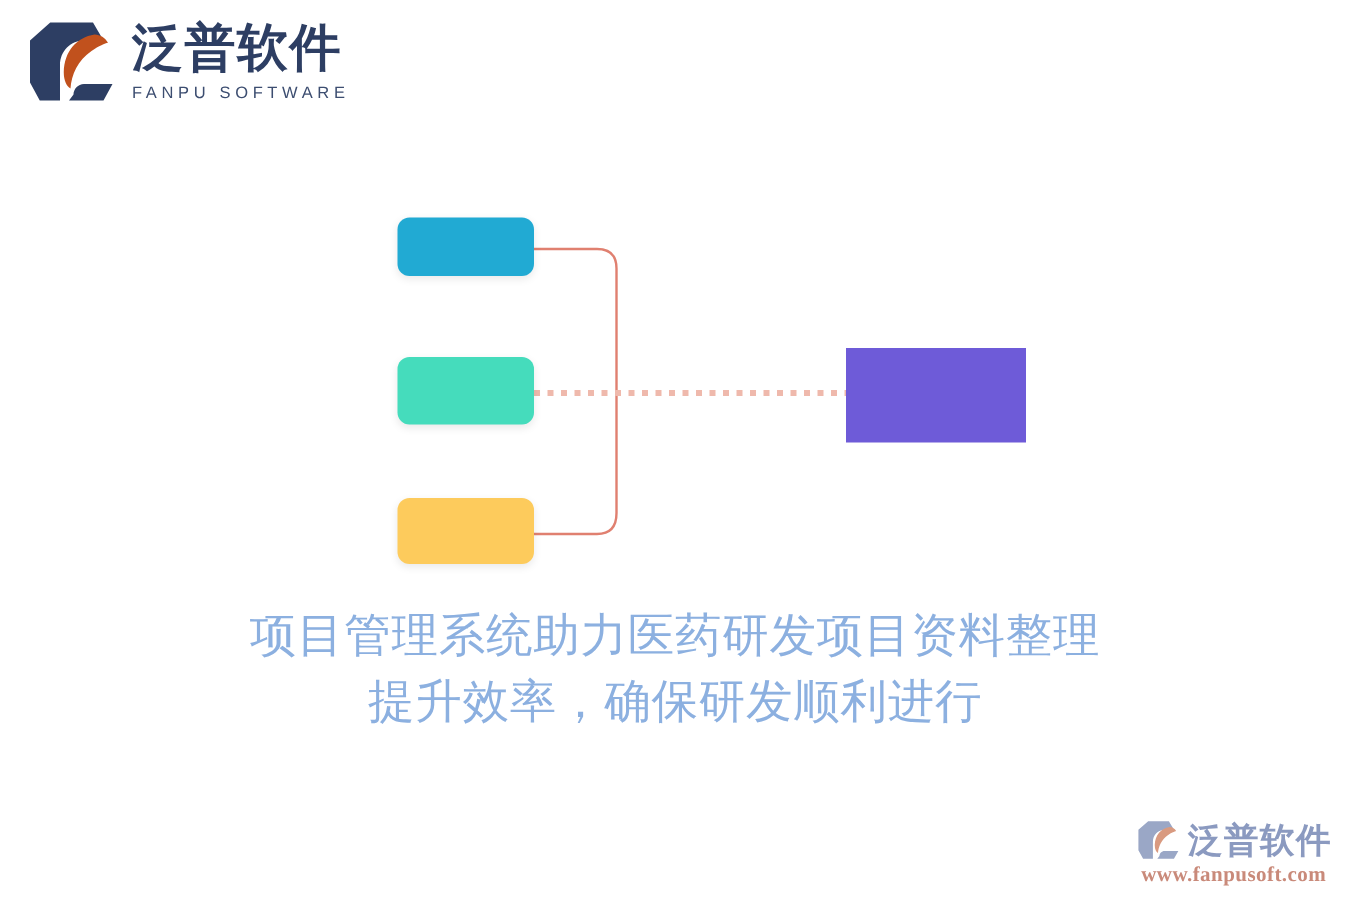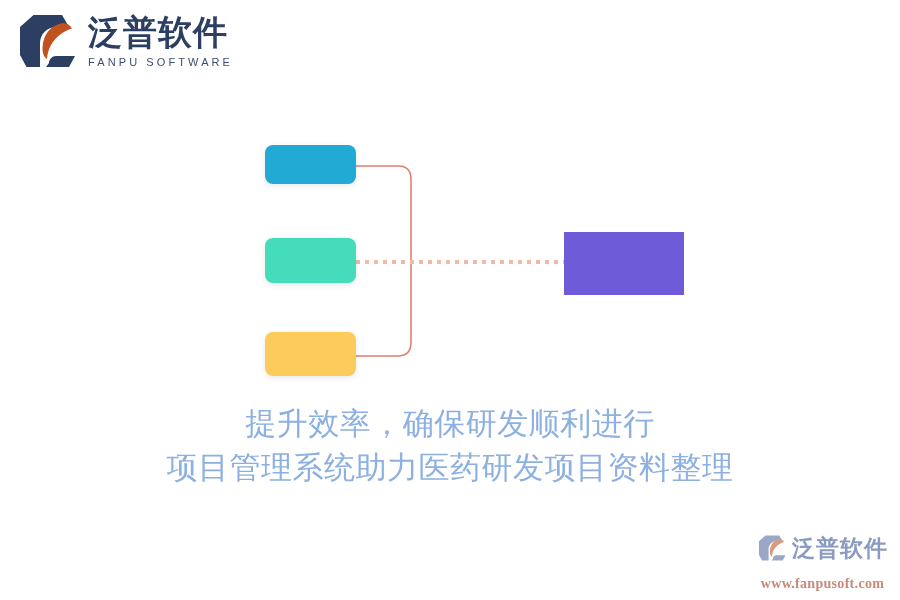--- a/index.html
+++ b/index.html
@@ -115,21 +115,21 @@
     letter-spacing: 1px;
     line-height: 1;
     white-space: nowrap;
   }
   .wm-url {
     font-family: "Liberation Serif", "DejaVu Serif", serif;
     font-size: 14px;
     font-weight: 700;
     color: #c98a7a;
     letter-spacing: 0.3px;
-    margin-top: 13px;
+    margin-top: 1px;
     white-space: nowrap;
   }
 </style>
 </head>
 <body>
 
 <div class="brand-logo">
   <span class="brand-mark">
     <svg viewBox="0 0 62 62" width="62" height="62" aria-hidden="true">
       <path d="M17.5 5 L46 5 L53 17 L40.5 17 C31 17 24 24 24 33.5 L24 57 L10.5 57 L4 45 L4 17 Z" fill="#2d3e63"></path>
@@ -152,22 +152,22 @@
     <line x1="356" y1="262" x2="564" y2="262" stroke="#efb9ac" stroke-width="4" stroke-linecap="butt" stroke-dasharray="4 5"></line>
   </svg>
 
   <div class="node node-blue"></div>
   <div class="node node-green"></div>
   <div class="node node-yellow"></div>
   <div class="node node-purple"></div>
 </div>
 
 <div class="headline">
+  <span class="headline-line">项目管理系统助力医药研发项目资料整理</span>
   <span class="headline-line">提升效率，确保研发顺利进行</span>
-  <span class="headline-line">项目管理系统助力医药研发项目资料整理</span>
 </div>
 
 <div class="watermark">
   <div class="wm-row">
     <span class="wm-mark">
       <svg viewBox="0 0 62 62" width="30" height="30" aria-hidden="true">
         <path d="M17.5 5 L46 5 L53 17 L40.5 17 C31 17 24 24 24 33.5 L24 57 L10.5 57 L4 45 L4 17 Z" fill="#9aa7c6"></path>
         <path d="M30 57 L53 57 L59 46 L40 46 C36 46 33 49.5 33 53 Z" fill="#9aa7c6"></path>
         <path d="M47 13 C35 15 27 24 26.5 38 C26.5 44 28.5 47.5 31 49 C31.5 40 36 30 45 24 C50 20.5 54 19 56 18.5 C54 15 51 13.3 47 13 Z" fill="#d99a80"></path>
       </svg>

